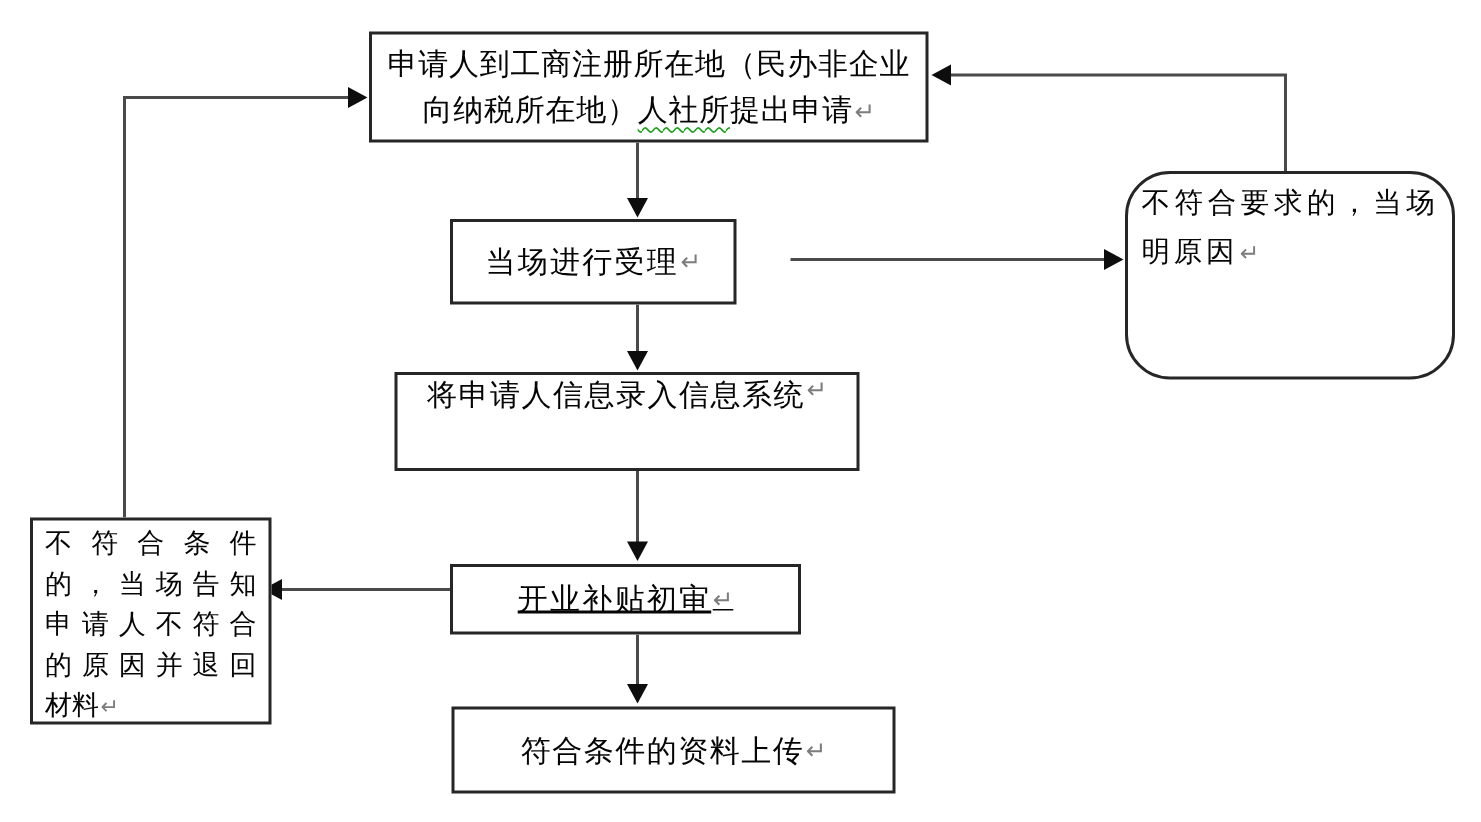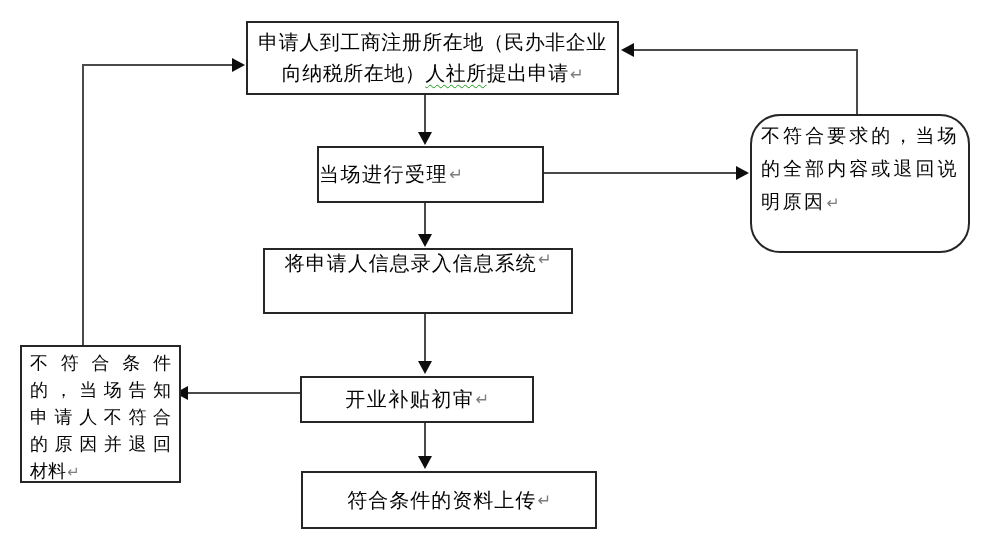--- a/index.html
+++ b/index.html
@@ -14,33 +14,33 @@
     position:absolute;box-sizing:border-box;
     border:2px solid #262626;background:#ffffff;
     color:#050505;
   }
   .node-apply{
     left:246px;top:21px;width:373px;height:74px;
     font-size:20px;line-height:31px;text-align:center;
     padding-top:4px;letter-spacing:0.5px;
   }
   .node-accept{
-    left:300px;top:146px;width:227px;height:57px;
+    left:300px;top:146px;width:191px;height:57px;
     font-size:20px;letter-spacing:1.5px;
-    display:flex;align-items:center;margin-left:17px;
+    display:flex;align-items:center;justify-content:center;
   }
   .node-record{
     left:263px;top:248px;width:310px;height:66px;
     font-size:20px;letter-spacing:1px;
     display:flex;align-items:flex-start;justify-content:center;
   }
   .node-review{
     left:300px;top:376px;width:234px;height:47px;
     font-size:20px;letter-spacing:1.5px;
-    display:flex;align-items:center;justify-content:center;
+    display:flex;align-items:center;justify-content:center;text-decoration:underline;
   }
   .node-upload{
     left:301px;top:471px;width:296px;height:58px;
     font-size:20px;letter-spacing:1px;
     display:flex;align-items:center;justify-content:center;
   }
   .node-reject-right{
     left:750px;top:114px;width:220px;height:139px;
     font-size:19px;line-height:33px;
     padding:3px 9px;letter-spacing:2.5px;border-radius:30px;
@@ -113,21 +113,20 @@
       <span class="ret">↵</span>
   </div>
 
   <div class="node node-upload">
     <span>符合条件的资料上传</span>
       <span class="ret">↵</span>
   </div>
 
   <div class="node node-reject-right">
     <div class="jline">不符合要求的，当场</div>
-    <div class="jline">的全部内容或退回说</div>
     <div class="lastline">
       <span>明原因</span><span class="ret">↵</span>
     </div>
   </div>
 
   <div class="node node-reject-left">
     <div class="jline">不符合条件</div>
     <div class="jline">的，当场告知</div>
     <div class="jline">申请人不符合</div>
     <div class="jline">的原因并退回</div>

